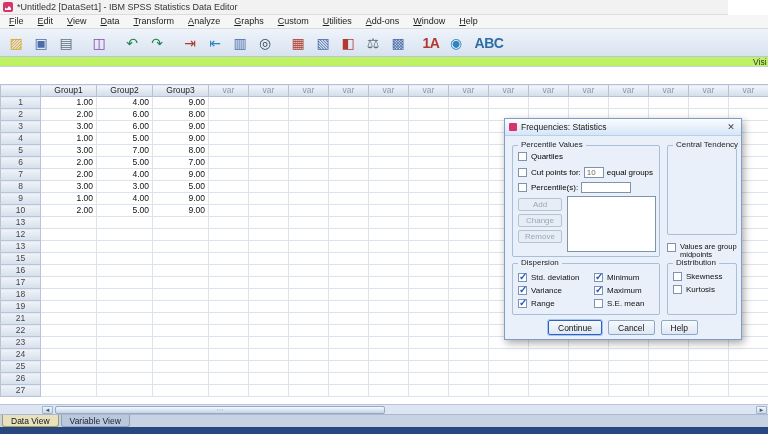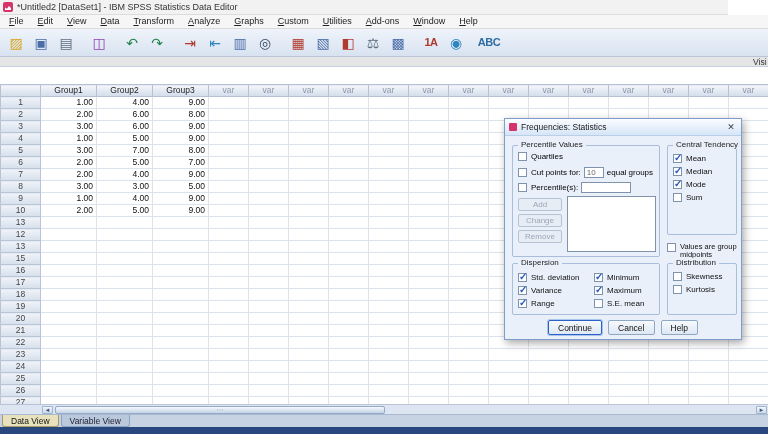--- a/index.html
+++ b/index.html
@@ -14,30 +14,30 @@
 
   
   .menubar { position:absolute; left:0; top:15px; width:768px; height:14px; background:#f6f6f6; border-bottom:1px solid #dadada; display:flex; align-items:center; padding-left:2px; }
   .menu-item { display:inline-block; font-size:9px; color:#222; padding:0 7px; line-height:13px; cursor:default; }
   .menu-item::first-letter { text-decoration:underline; }
 
   
   .toolbar { position:absolute; left:0; top:29px; width:768px; height:28px; background:linear-gradient(#eff4fb,#d8e2f0); border-bottom:1px solid #b9c4d6; display:flex; align-items:center; padding-left:4px; }
   .tool-btn { width:24px; height:24px; border:1px solid transparent; background:transparent; display:flex; align-items:center; justify-content:center; margin-right:1px; border-radius:2px; cursor:default; }
   .tool-glyph { font-size:14px; line-height:1; }
-  .tool-glyph.txt { font-size:11px; font-weight:bold; letter-spacing:-0.5px; }
+  .tool-glyph.txt { font-size:14px; font-weight:bold; letter-spacing:-0.5px; }
   .toolbar button:nth-of-type(4),
   .toolbar button:nth-of-type(5),
   .toolbar button:nth-of-type(7),
   .toolbar button:nth-of-type(11),
   .toolbar button:nth-of-type(16),
   .toolbar button:nth-of-type(18) { margin-left:8px; }
 
   
-  .infobar { position:absolute; left:0; top:57px; width:768px; height:10px; background:#e5e5e5; border-bottom:1px solid #c5d0e0; overflow:hidden; }
+  .infobar { position:absolute; left:0; top:57px; width:768px; height:10px; background:#bef264; border-bottom:1px solid #c5d0e0; overflow:hidden; }
   .visible-info { position:absolute; left:753px; top:0; font-size:8.5px; color:#333; white-space:nowrap; line-height:10px; }
 
   
   .grid-wrap { position:absolute; left:0; top:67px; width:768px; height:337px; overflow:hidden; background:#fff; }
   table.grid { border-collapse:collapse; table-layout:fixed; width:768px;margin-top:17px; }
   table.grid th, table.grid td { height:11px; line-height:11px; font-size:8.5px; overflow:hidden; white-space:nowrap; font-weight:normal; }
   th.hdr { background:linear-gradient(#f4f7fb,#d2dcea); border:1px solid #b6c2d4; color:#222; text-align:center; }
   th.hdr.var { color:#8d99ab; }
   th.rowhead { background:linear-gradient(#f0f4f9,#d6dfec); border:1px solid #b9c4d6; color:#444; text-align:center; }
   td.cell { background:#fff; border:1px solid #dde3ec; text-align:right; padding-right:3px; color:#111; }
@@ -559,40 +559,20 @@
           <td class="cell"></td>
           <td class="cell"></td>
           <td class="cell"></td>
           <td class="cell"></td>
           <td class="cell"></td>
           <td class="cell"></td>
           <td class="cell"></td>
         </tr>
         <tr>
           <th class="rowhead">19</th>
-          <td class="cell"></td>
-          <td class="cell"></td>
-          <td class="cell"></td>
-          <td class="cell"></td>
-          <td class="cell"></td>
-          <td class="cell"></td>
-          <td class="cell"></td>
-          <td class="cell"></td>
-          <td class="cell"></td>
-          <td class="cell"></td>
-          <td class="cell"></td>
-          <td class="cell"></td>
-          <td class="cell"></td>
-          <td class="cell"></td>
-          <td class="cell"></td>
-          <td class="cell"></td>
-          <td class="cell"></td>
-        </tr>
-        <tr>
-          <th class="rowhead">20</th>
           <td class="cell"></td>
           <td class="cell"></td>
           <td class="cell"></td>
           <td class="cell"></td>
           <td class="cell"></td>
           <td class="cell"></td>
           <td class="cell"></td>
           <td class="cell"></td>
           <td class="cell"></td>
           <td class="cell"></td>
@@ -786,38 +766,20 @@
       <input class="mini-input pct-input" value="" style="">
     </div>
     <button class="pv-btn pv-add">Add</button>
     <button class="pv-btn pv-change">Change</button>
     <button class="pv-btn pv-remove">Remove</button>
     <div class="pv-list"></div>
   </div>
 
   <div class="groupbox gb-ct">
     <span class="group-title">Central Tendency</span>
-    <div>
-        <div class="opt">
-          <span class="cb checked"></span>
-          <span>Mean</span>
-        </div>
-        <div class="opt">
-          <span class="cb checked"></span>
-          <span>Median</span>
-        </div>
-        <div class="opt">
-          <span class="cb checked"></span>
-          <span>Mode</span>
-        </div>
-        <div class="opt">
-          <span class="cb"></span>
-          <span>Sum</span>
-        </div>
-      </div>
   </div>
 
   <div class="midpoints">
     <span class="cb"></span>
     <span>Values are group midpoints</span>
   </div>
 
   <div class="groupbox gb-dist">
     <span class="group-title">Distribution</span>
     <div>

